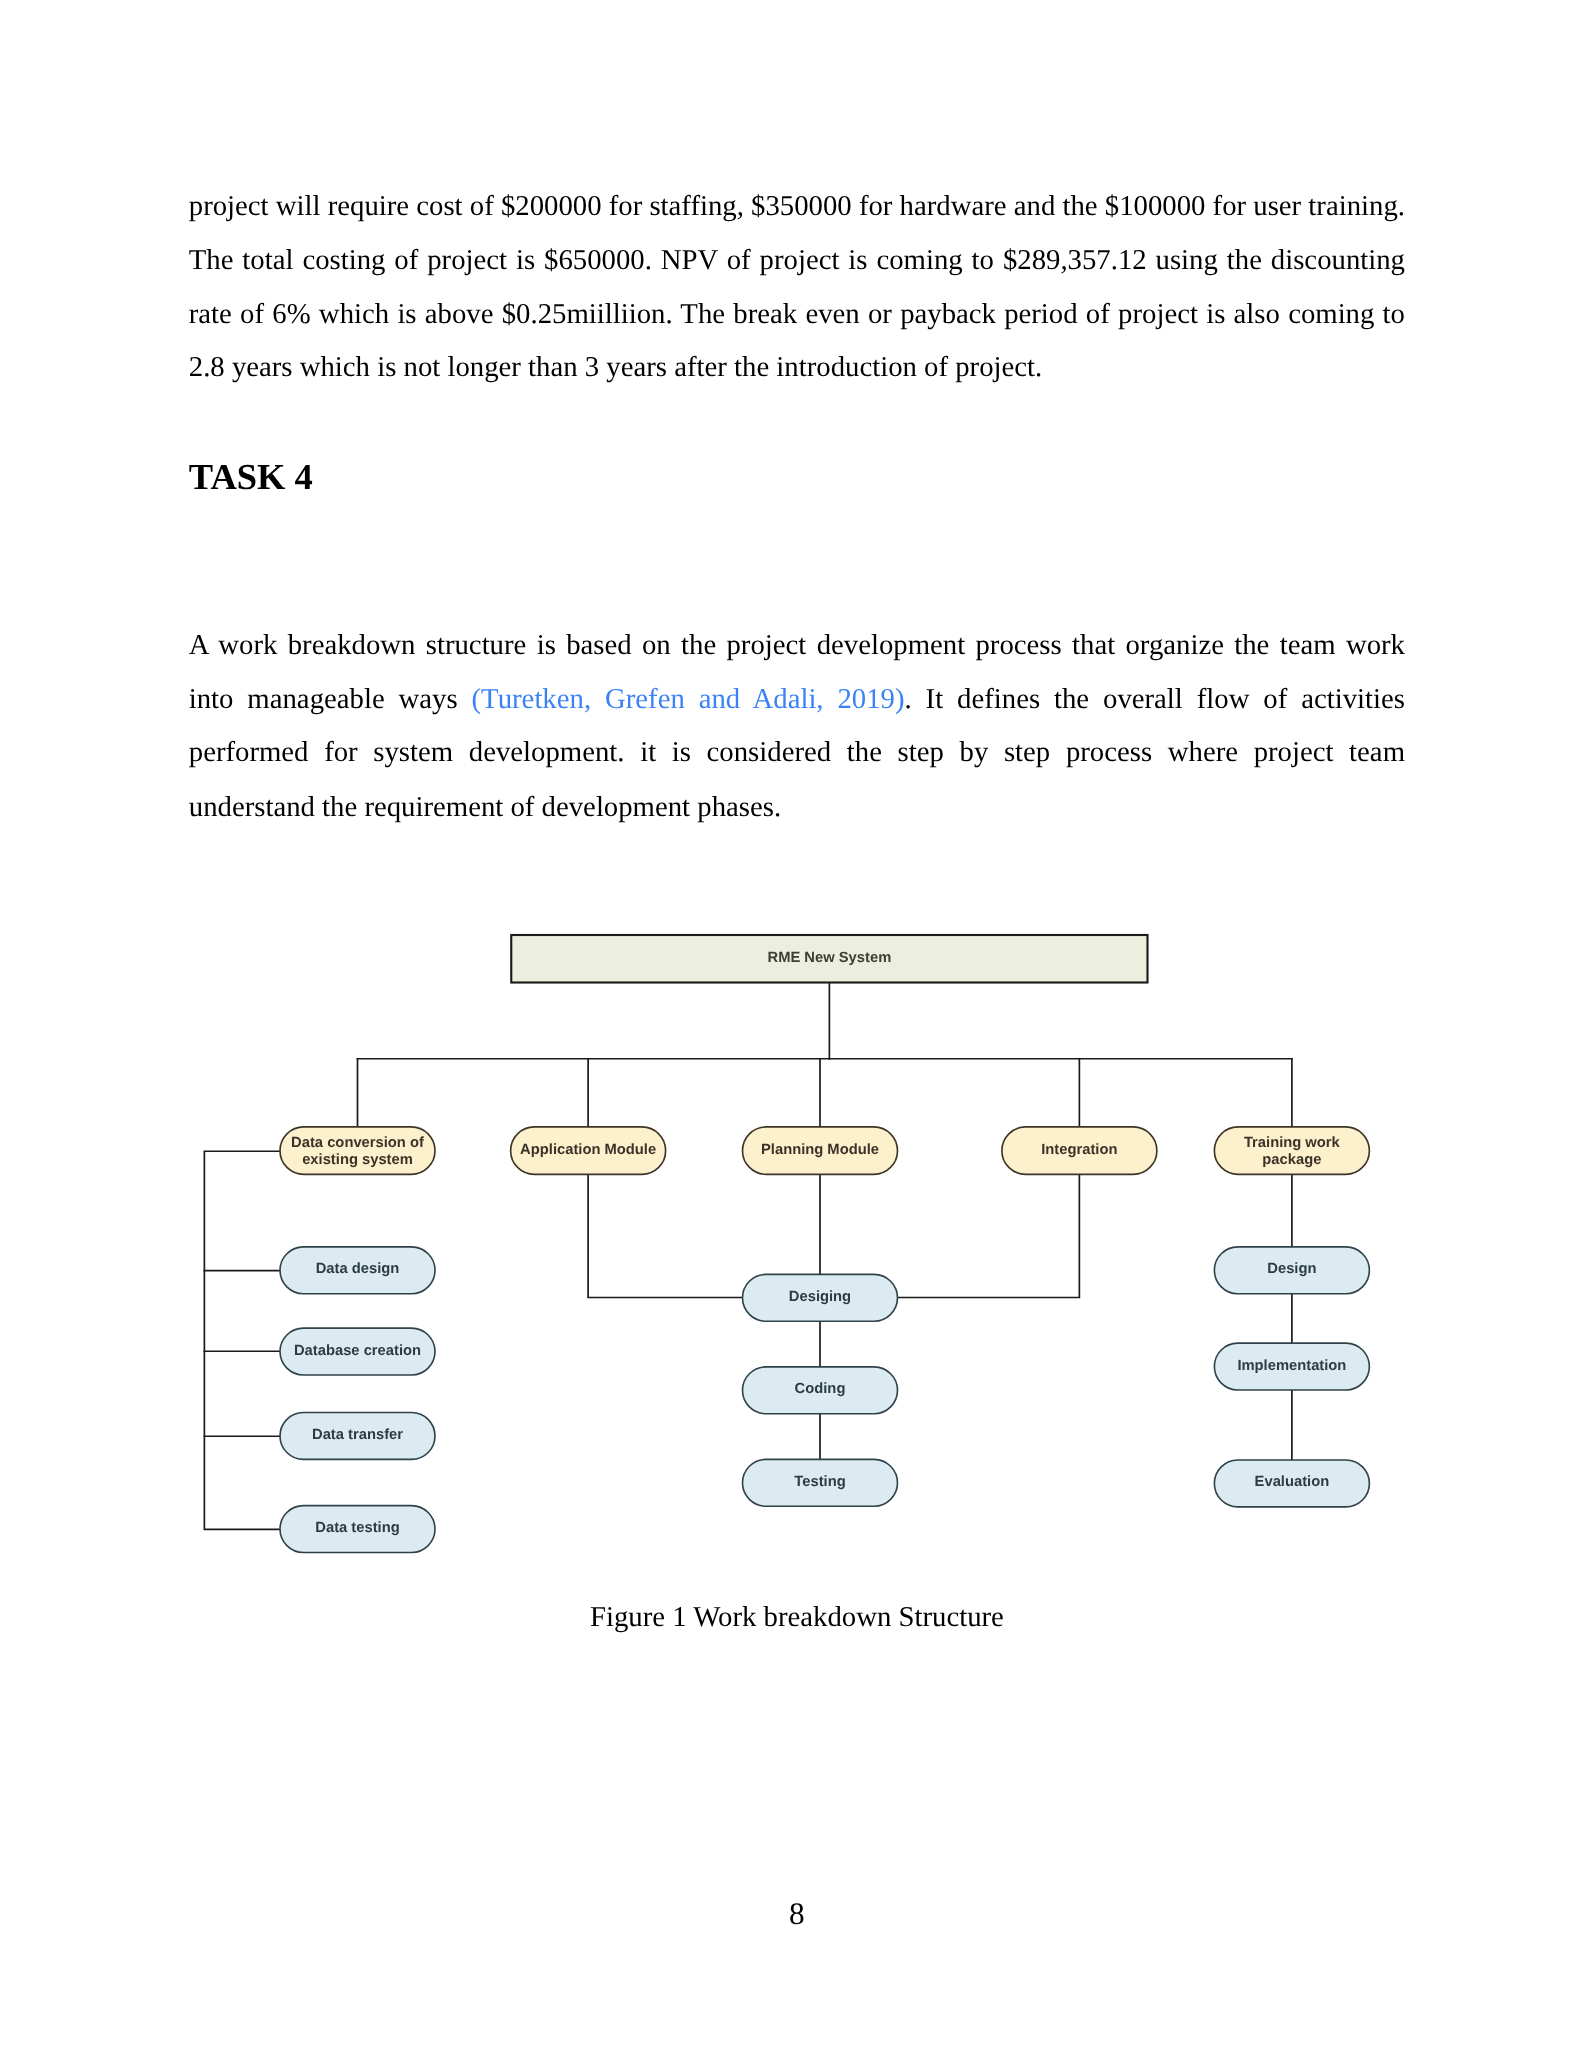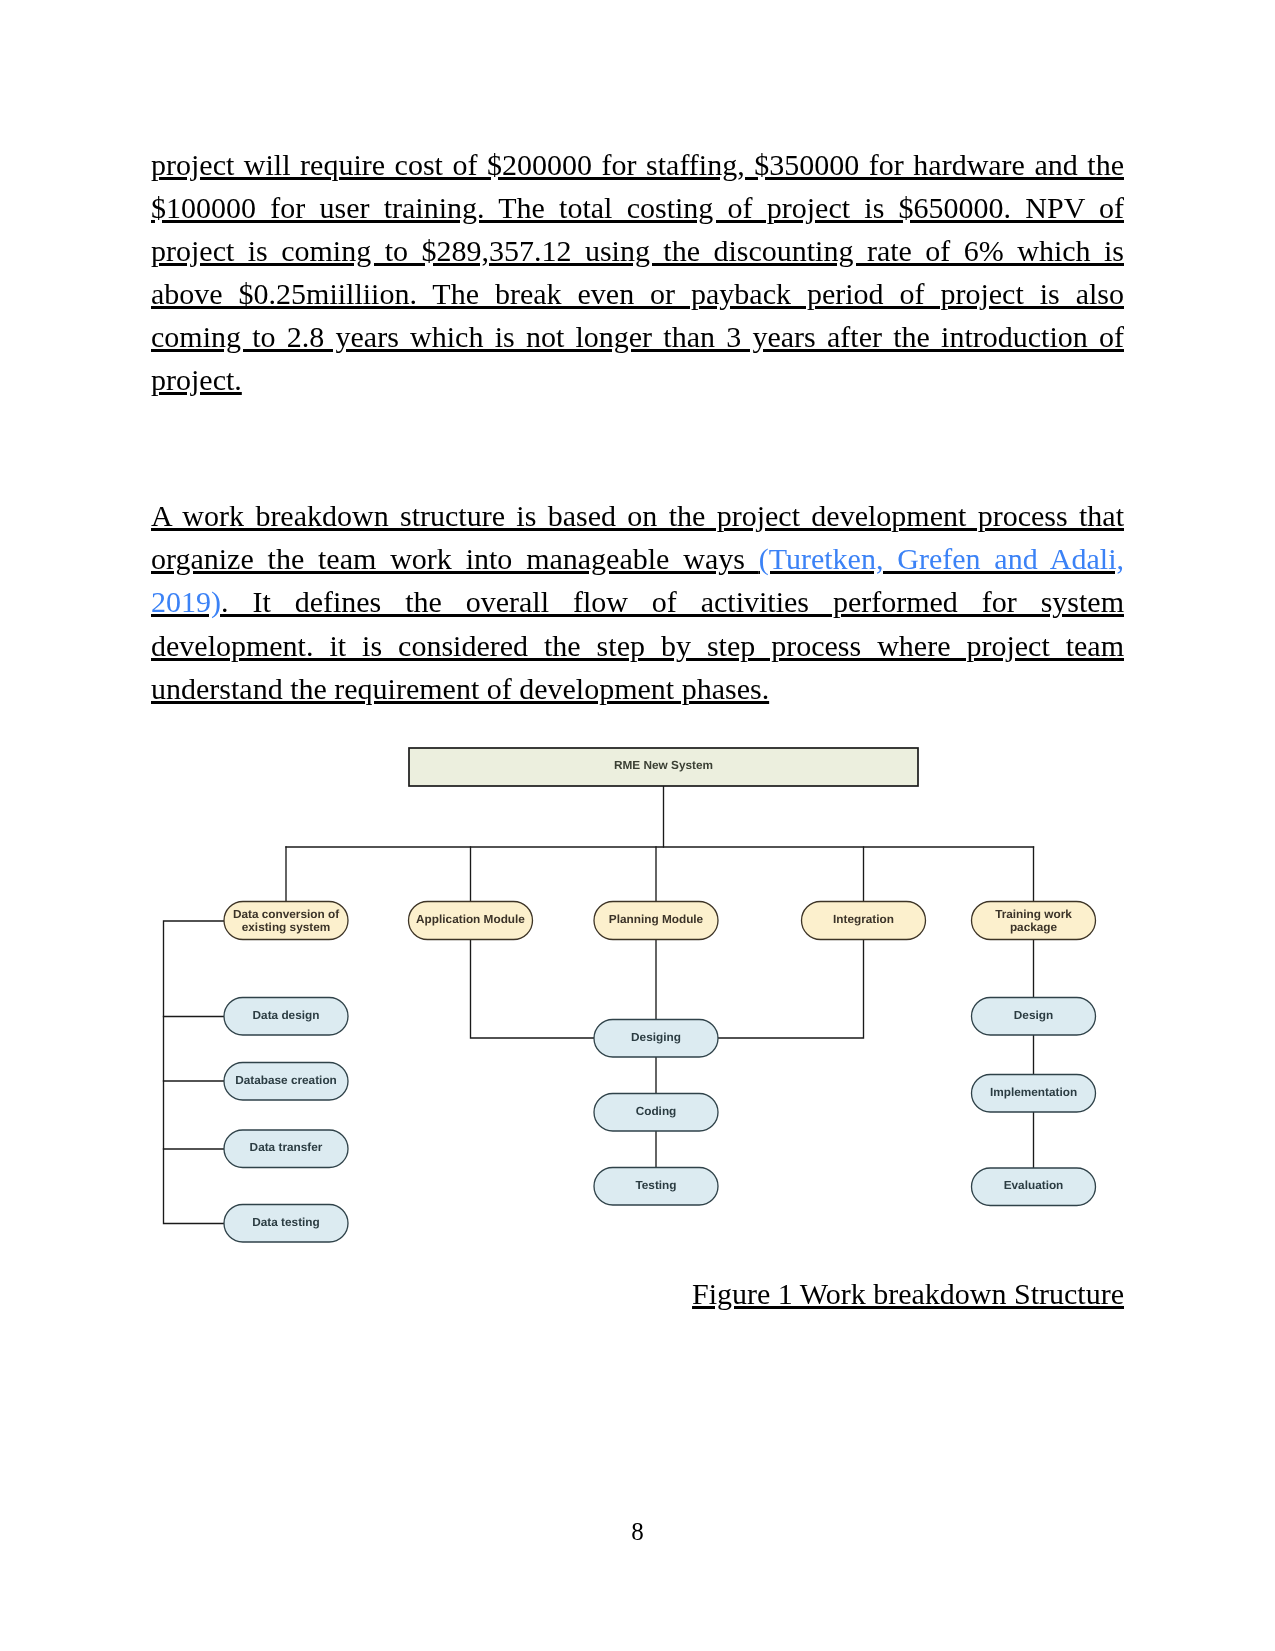--- a/index.html
+++ b/index.html
@@ -3,22 +3,22 @@
 <meta charset="utf-8">
 <style>
   html,body{margin:0;padding:0;background:#ffffff;}
   body{width:1275px;height:1651px;font-family:"Liberation Serif",serif;
        -webkit-font-smoothing:antialiased;}
   .page{position:relative;width:1275px;height:1651px;overflow:hidden;background:#fff;
         will-change:transform;}
 
   
   .col{position:absolute;left:151px;width:973px;}
-  p.b{margin:0;font-size:30px;line-height:43.1px;color:#000;text-align:justify;
-      text-justify:inter-word;text-decoration:underline;}
+  p.b{margin:0;font-size:23px;line-height:43.1px;color:#000;text-align:justify;
+      text-justify:inter-word;}
   p.b.jlast{text-align-last:justify;}
   .cite{color:#3b82f6;}
   h2.task{margin:0;font-size:29.2px;line-height:43.1px;font-weight:bold;color:#000;}
   .under{text-decoration:underline;text-underline-offset:2px;text-decoration-thickness:1.7px;}
   .caption{position:absolute;font-size:25px;line-height:43.1px;color:#000;text-align:center;
            width:973px;left:151px;}
   .pageno{position:absolute;width:1275px;text-align:center;font-size:25px;color:#000;}
 
   
   .diagram{position:absolute;left:0;top:0;width:1275px;height:1385px;}
@@ -31,20 +31,23 @@
 </style>
 </head>
 <body>
 
 <div class="page">
 
   <div class="col" style="top:142.6px;">
     <p class="b">project will require cost of $200000 for staffing, $350000 for hardware and the $100000 for user training. The total costing of project is $650000. NPV of project is coming to $289,357.12 using the discounting rate of 6% which is above $0.25miilliion. The break even or payback period of project is also coming to 2.8 years which is not longer than 3 years after the introduction of project.</p>
   </div>
 
+  <div class="col" style="top:360.6px;">
+    <h2 class="task">TASK 4</h2>
+  </div>
 
 
   <div class="col" style="top:494.3px;">
     <p class="b"><span>A work breakdown structure is based on the project development process that organize the team work into manageable ways </span><span class="cite">(Turetken, Grefen and Adali, 2019)</span><span>. It defines the overall flow of activities performed for system development. it is considered the step by step process where project team understand the requirement of development phases.</span></p>
   </div>
 
   <div class="diagram">
     <svg class="wbs" width="1275" height="1651">
       <g>
           <path d="M 663.5 786 L 663.5 847" stroke="#1a1a1a" stroke-width="1.35" fill="none" stroke-linecap="square"></path>
@@ -130,19 +133,19 @@
           </g>
           <g>
             <rect x="971.5" y="1168" width="124" height="37.5" rx="18.75" ry="18.75" fill="#DCEBF1" stroke="#2f4249" stroke-width="1.3"></rect>
             <text class="nodetext blue" x="1033.5" text-anchor="middle"><tspan x="1033.5" y="1189.15">Evaluation</tspan></text>
           </g>
         </g>
     </svg>
   </div>
 
   <div class="caption" style="top:1271.8px;">
-    <p class="b" style="text-align:right;">Figure 1 Work breakdown Structure</p>
+    <p class="b" style="text-align:center;">Figure 1 Work breakdown Structure</p>
   </div>
 
 
   <div class="pageno" style="top:1510px;line-height:43.1px;">8</div>
 
 </div>
 
 </body></html>

